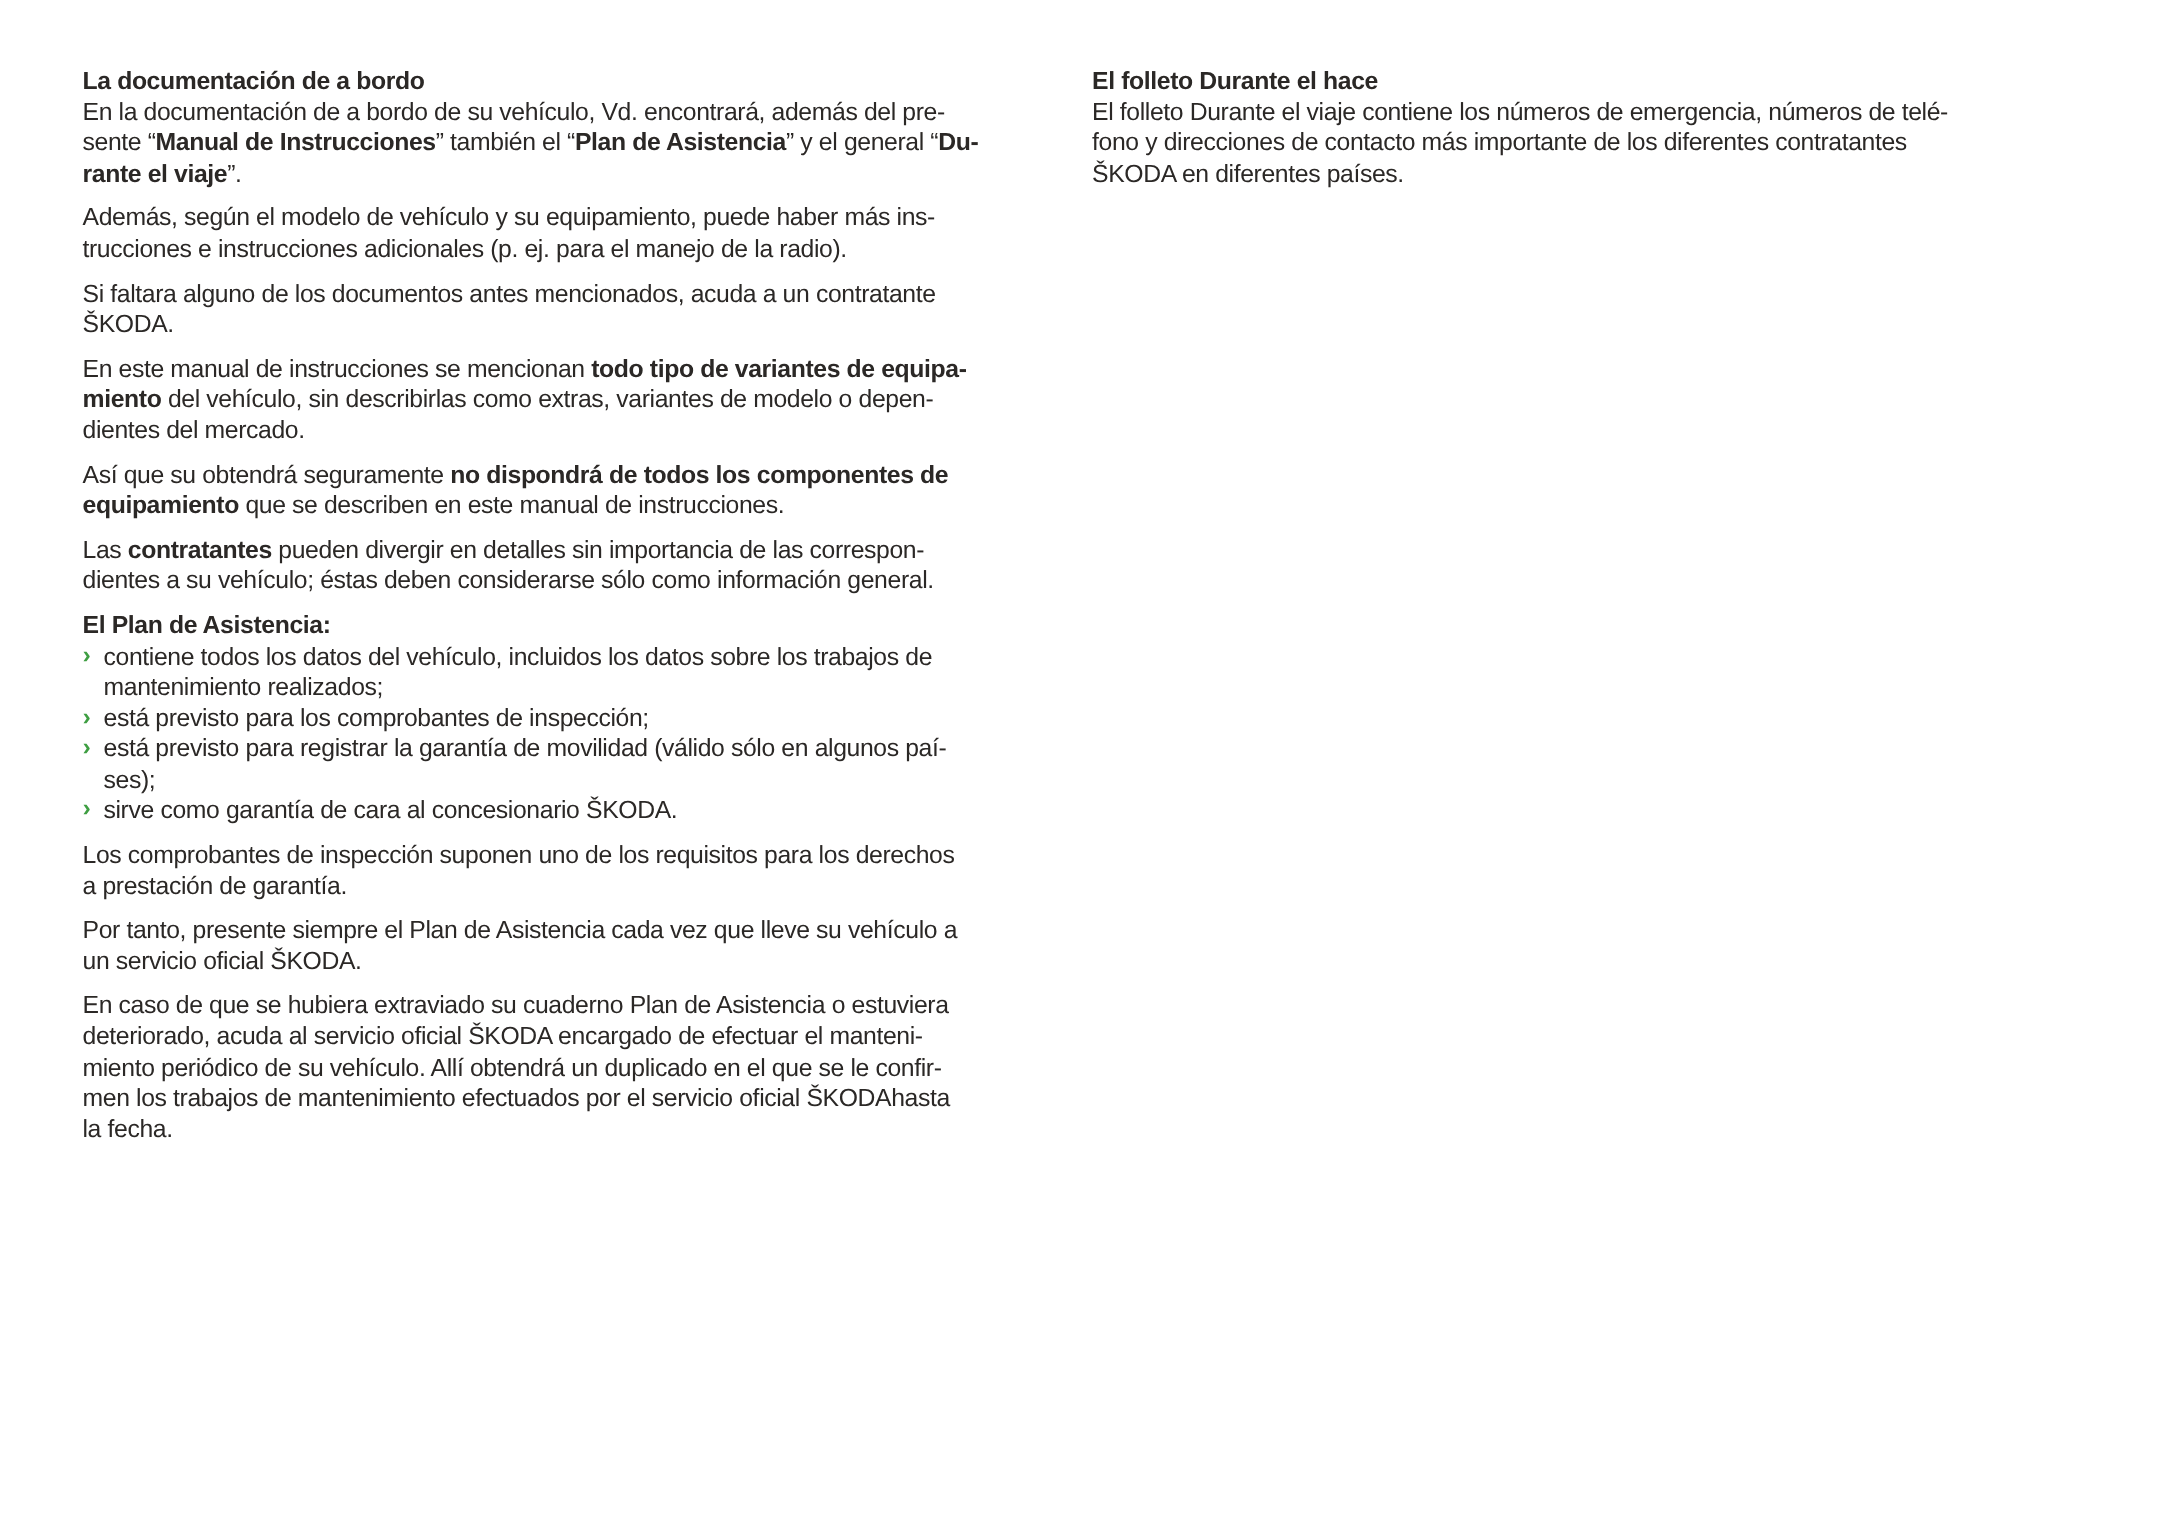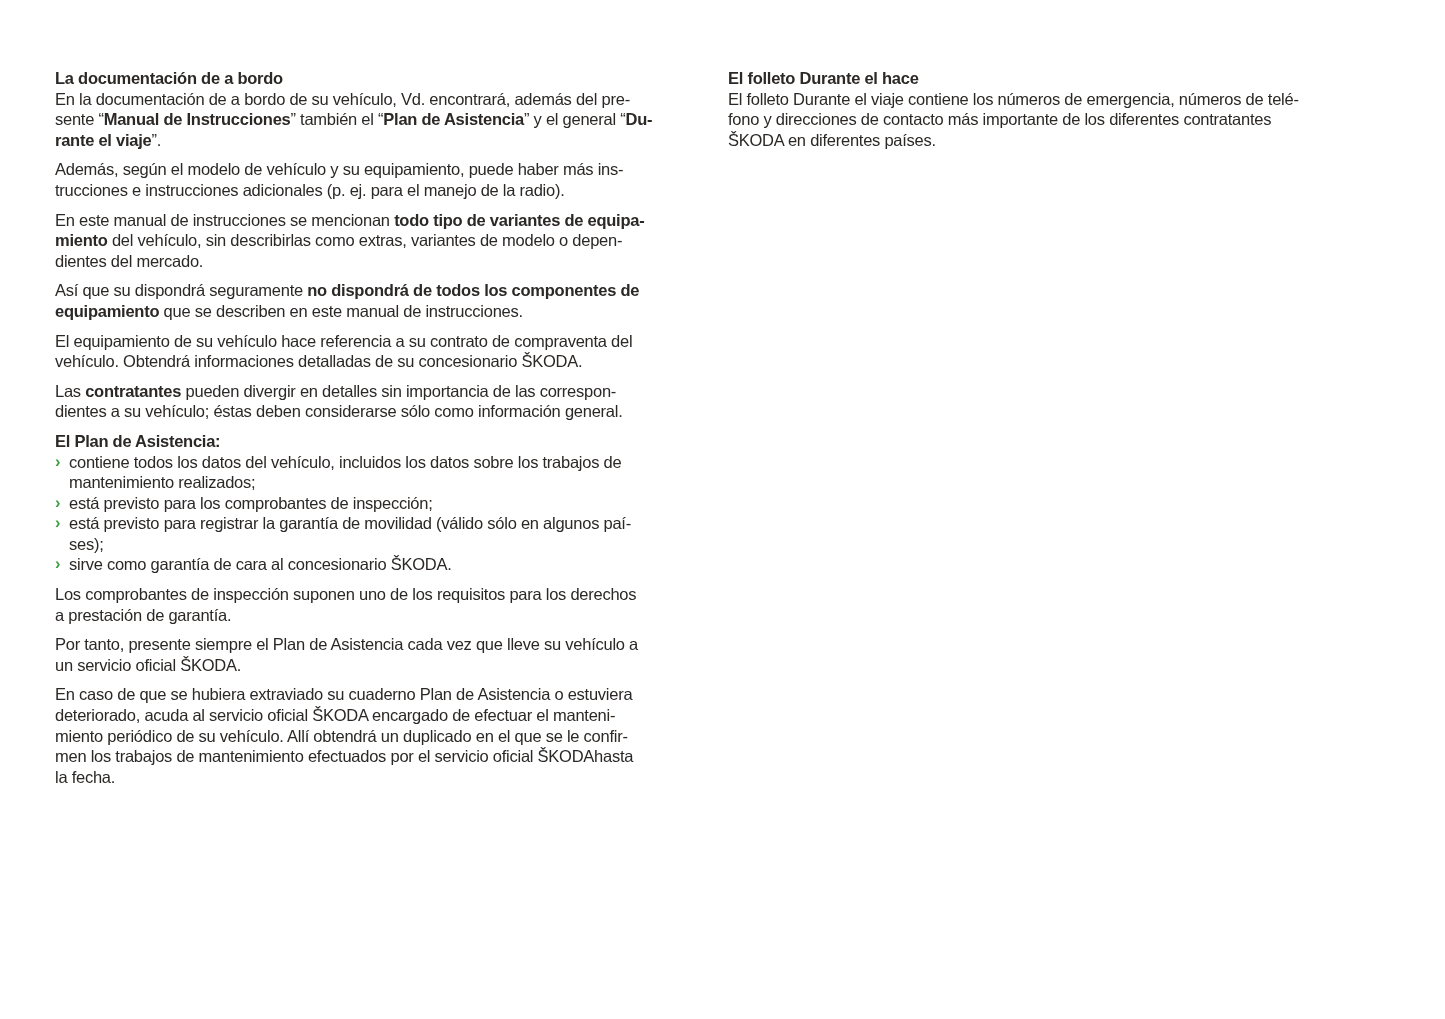--- a/index.html
+++ b/index.html
@@ -15,21 +15,21 @@
     color: #2b2826;
     overflow: hidden;
   }
   .page {
     position: absolute;
     inset: 0;
     background: #ffffff;
   }
   .column {
     position: absolute;
-    top: 68px;
+    top: 44px;
     font-size: 16.5px;
     line-height: 20.6px;
     letter-spacing: -0.25px;
   }
   .column-left {
     left: 55px;
     width: 640px;
   }
   .column-right {
     left: 728px;
@@ -69,27 +69,27 @@
 <body style="color: rgb(43, 40, 38);">
 
 <div class="page">
   <div class="column column-left">
       <div class="heading">La documentación de a bordo</div>
       <p class="para"><span>En la documentación de a bordo de su vehículo, Vd. encontrará, además del pre-
 sente “</span><b>Manual de Instrucciones</b><span>” también el “</span><b>Plan de Asistencia</b><span>” y el general “</span><b>Du-
 rante el viaje</b><span>”.</span></p>
       <p class="para"><span>Además, según el modelo de vehículo y su equipamiento, puede haber más ins-
 trucciones e instrucciones adicionales (p. ej. para el manejo de la radio).</span></p>
+      <p class="para"><span>Si faltara alguno de los documentos antes mencionados, acuda a un contratante
+ŠKODA.</span></p>
       <p class="para"><span>En este manual de instrucciones se mencionan </span><b>todo tipo de variantes de equipa-
 miento</b><span> del vehículo, sin describirlas como extras, variantes de modelo o depen-
 dientes del mercado.</span></p>
-      <p class="para"><span>Así que su dispondrá seguramente </span><b>no dispondrá de todos los componentes de
+      <p class="para"><span>Así que su obtendrá seguramente </span><b>no dispondrá de todos los componentes de
 equipamiento</b><span> que se describen en este manual de instrucciones.</span></p>
-      <p class="para"><span>El equipamiento de su vehículo hace referencia a su contrato de compraventa del
-vehículo. Obtendrá informaciones detalladas de su concesionario ŠKODA.</span></p>
       <p class="para"><span>Las </span><b>contratantes</b><span> pueden divergir en detalles sin importancia de las correspon-
 dientes a su vehículo; éstas deben considerarse sólo como información general.</span></p>
       <div class="heading">El Plan de Asistencia:</div>
       <ul class="arrow-list">
         <li><span class="arrow" style="color: rgb(62, 158, 66);">›</span><span>contiene todos los datos del vehículo, incluidos los datos sobre los trabajos de
 mantenimiento realizados;</span></li>
         <li><span class="arrow" style="color: rgb(62, 158, 66);">›</span><span>está previsto para los comprobantes de inspección;</span></li>
         <li><span class="arrow" style="color: rgb(62, 158, 66);">›</span><span>está previsto para registrar la garantía de movilidad (válido sólo en algunos paí-
 ses);</span></li>
         <li><span class="arrow" style="color: rgb(62, 158, 66);">›</span><span>sirve como garantía de cara al concesionario ŠKODA.</span></li>

